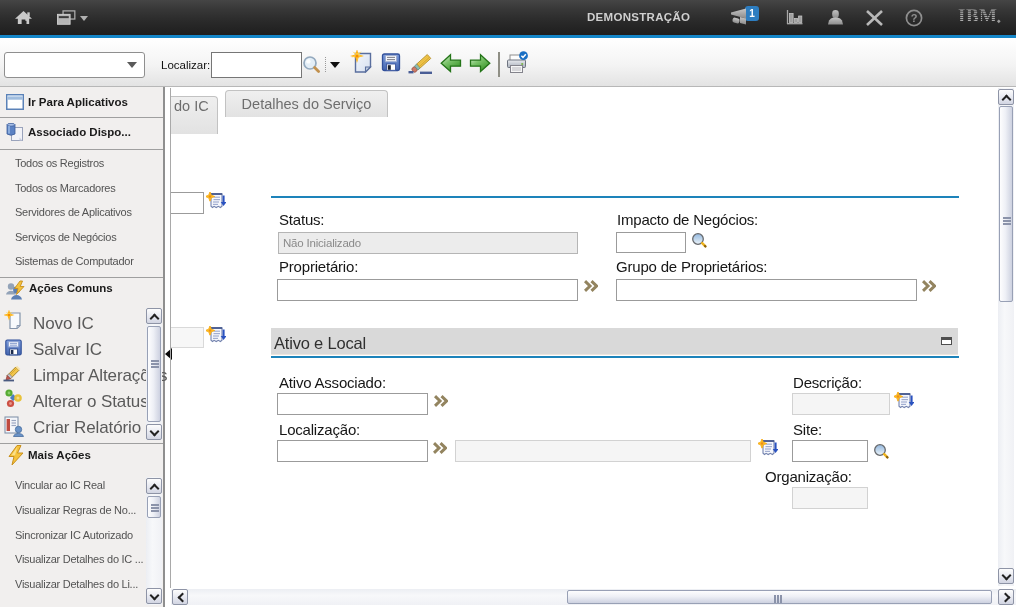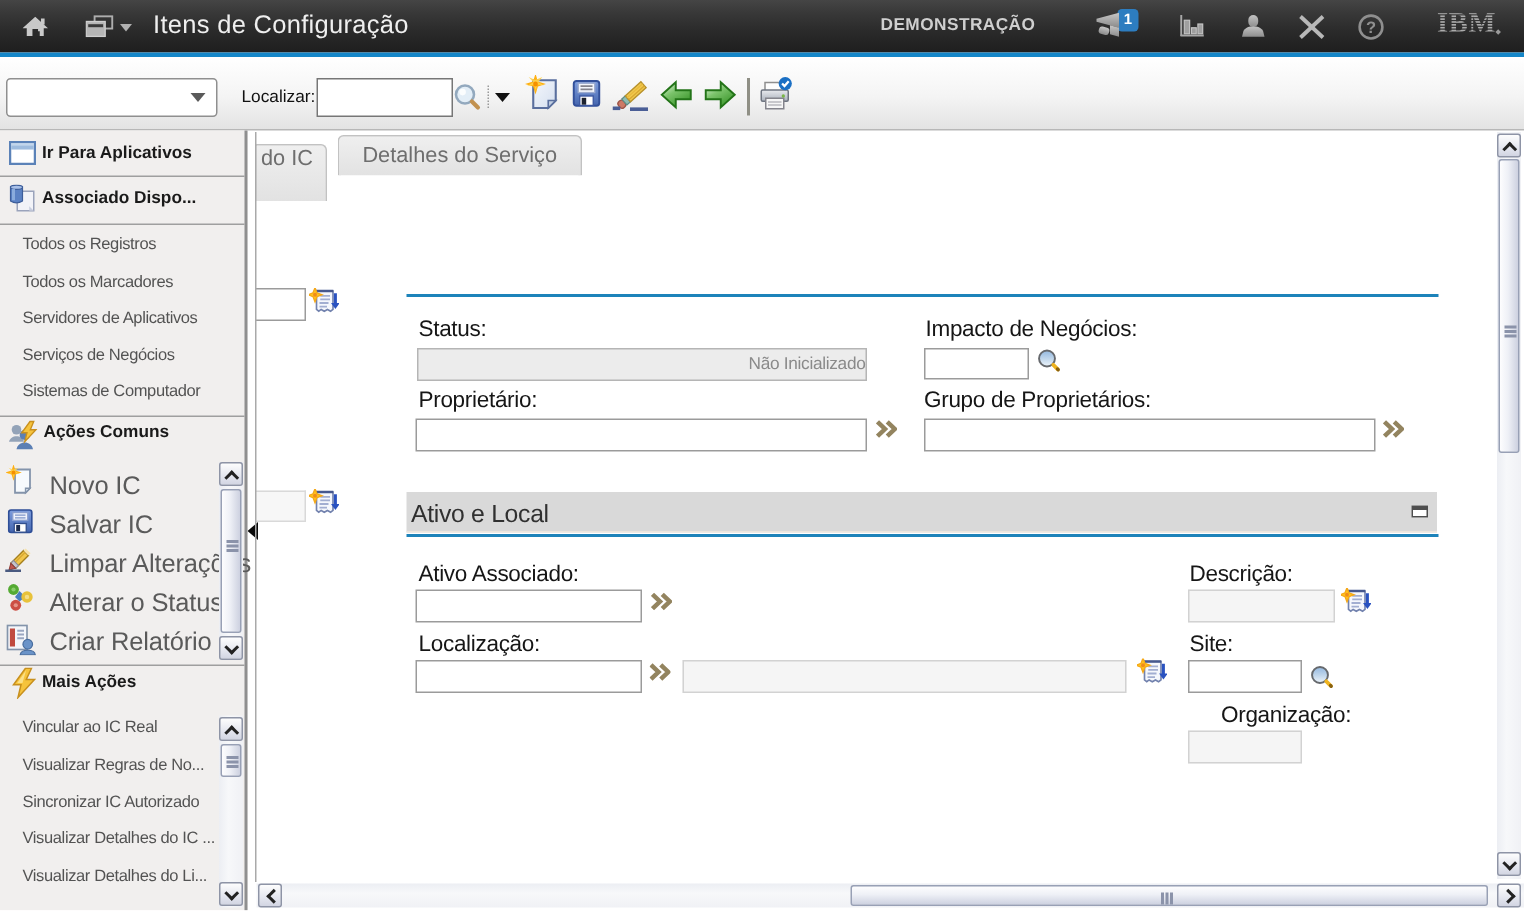--- a/index.html
+++ b/index.html
@@ -25,21 +25,21 @@
 #combo .car{position:absolute;right:7px;top:9px;width:0;height:0;
   border-left:5px solid transparent;border-right:5px solid transparent;border-top:6px solid #5a5a5a;}
 #loclbl{left:161px;top:59px;font-size:11.5px;color:#111;}
 #locinput{left:211px;top:52px;width:91px;height:26px;background:#fff;border:1px solid #767676;}
 .tsep{top:52px;width:1.5px;height:25px;background:#8f8f85;position:absolute;}
 
 
 .lbl{position:absolute;font-size:15px;letter-spacing:-0.2px;color:#161616;white-space:nowrap;}
 .inp{position:absolute;background:#fff;border:1px solid #9b9b9b;height:22px;}
 .inp-ro{position:absolute;background:#ececec;border:1px solid #b5b5b5;height:22px;
-  font-size:11.5px;letter-spacing:-0.2px;color:#8a8a8a;line-height:21px;padding-left:4px;text-align:right;}
+  font-size:11.5px;letter-spacing:-0.2px;color:#8a8a8a;line-height:21px;padding-left:4px;}
 .inp-ro2{position:absolute;background:#f5f5f5;border:1px solid #d2d2d2;height:22px;}
 
 
 .sect{position:absolute;left:271px;width:687px;height:27px;background:#d9d9d9;border-bottom:1px solid #ece5dd;}
 .sect .t{position:absolute;left:3px;top:6px;font-size:16.5px;letter-spacing:-0.2px;color:#303030;}
 .sect .mini{position:absolute;right:6px;top:9px;width:11px;height:8px;background:#fff;
   border:1.5px solid #4e4e4e;border-top-width:3px;}
 .bluerule{position:absolute;left:271px;width:688px;height:2px;background:#1d83ba;}
 
 
@@ -106,21 +106,20 @@
     </symbol>
     <symbol id="sym-chev" viewBox="0 0 14 12">
       <path d="M1,1.2 L6,6 L1,10.8" fill="none" stroke="#93845f" stroke-width="3"></path>
       <path d="M7.5,1.2 L12.5,6 L7.5,10.8" fill="none" stroke="#93845f" stroke-width="3"></path>
     </symbol>
   </defs>
 </svg>
 <div id="stage">
   <div class="abs" id="topbar"></div>
   <div class="abs" id="bluestrip"></div>
-  <div class="abs" id="title">Itens de Configuração</div>
   <div class="abs" id="demo">DEMONSTRAÇÃO</div>
   <div class="abs" id="badge">1</div>
   <svg class="abs" style="left:15px;top:11px;" width="17" height="14" viewBox="0 0 21 17">
     <polygon points="10.5,0 21,9.5 17.5,9.5 17.5,16 12.8,16 12.8,10.2 8.2,10.2 8.2,16 3.5,16 3.5,9.5 0,9.5" fill="#c9c9c9"></polygon>
     <rect x="15.2" y="1.5" width="3" height="5" fill="#c9c9c9"></rect>
     <rect x="11.2" y="12" width="3" height="4" fill="#2a2a2a"></rect>
   </svg>
   <svg class="abs" style="left:57px;top:10px;" width="19" height="15" viewBox="0 0 21 16">
     <rect x="6.7" y="0.7" width="13" height="9" fill="none" stroke="#adadad" stroke-width="1.4"></rect>
     <rect x="0.5" y="4.5" width="14" height="11" fill="#b5b5b5" stroke="#cfcfcf" stroke-width="1"></rect>
@@ -318,21 +317,21 @@
     </svg>
   <div class="inp-ro2" style="left:455px;top:440px;width:296px;"></div>
   <svg class="abs" style="left:758px;top:439px;" width="20" height="17">
       <use href="#sym-ldesc"></use>
     </svg>
   <div class="lbl" style="left:793px;top:421px;">Site:</div>
   <div class="inp" style="left:792px;top:440px;width:76px;"></div>
   <svg class="abs" style="left:873px;top:443px;" width="17" height="17">
       <use href="#sym-mag"></use>
     </svg>
-  <div class="lbl" style="left:814px;top:468px;">Organização:</div>
+  <div class="lbl" style="left:765px;top:468px;">Organização:</div>
   <div class="inp-ro2" style="left:792px;top:487px;width:76px;"></div>
 
   <div class="sb-track-v" style="left:998px;top:88px;height:498px;"></div>
   <div class="sb-btn up" style="left:998px;top:89px;" id="vsb-up"></div>
   <div class="sb-thumb-v" style="left:999px;top:106px;height:196px;">
     <div class="grip-v" style="top:110px;"></div>
       <div class="grip-v" style="top:113px;"></div>
       <div class="grip-v" style="top:116px;"></div>
   </div>
   <div class="sb-btn dn" style="left:998px;top:568px;" id="vsb-dn"></div>

